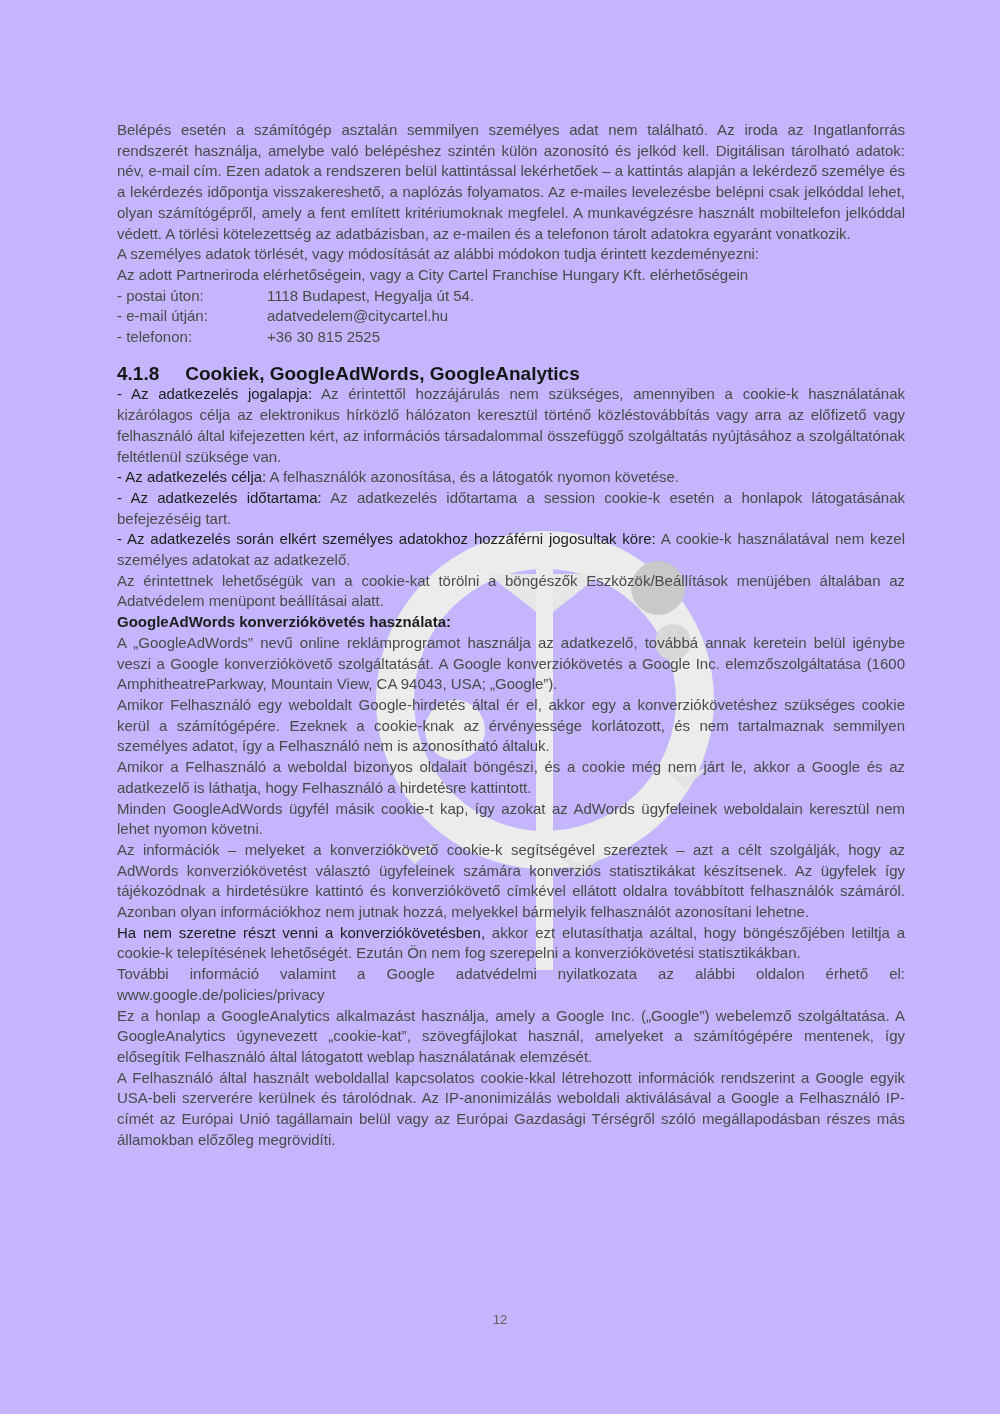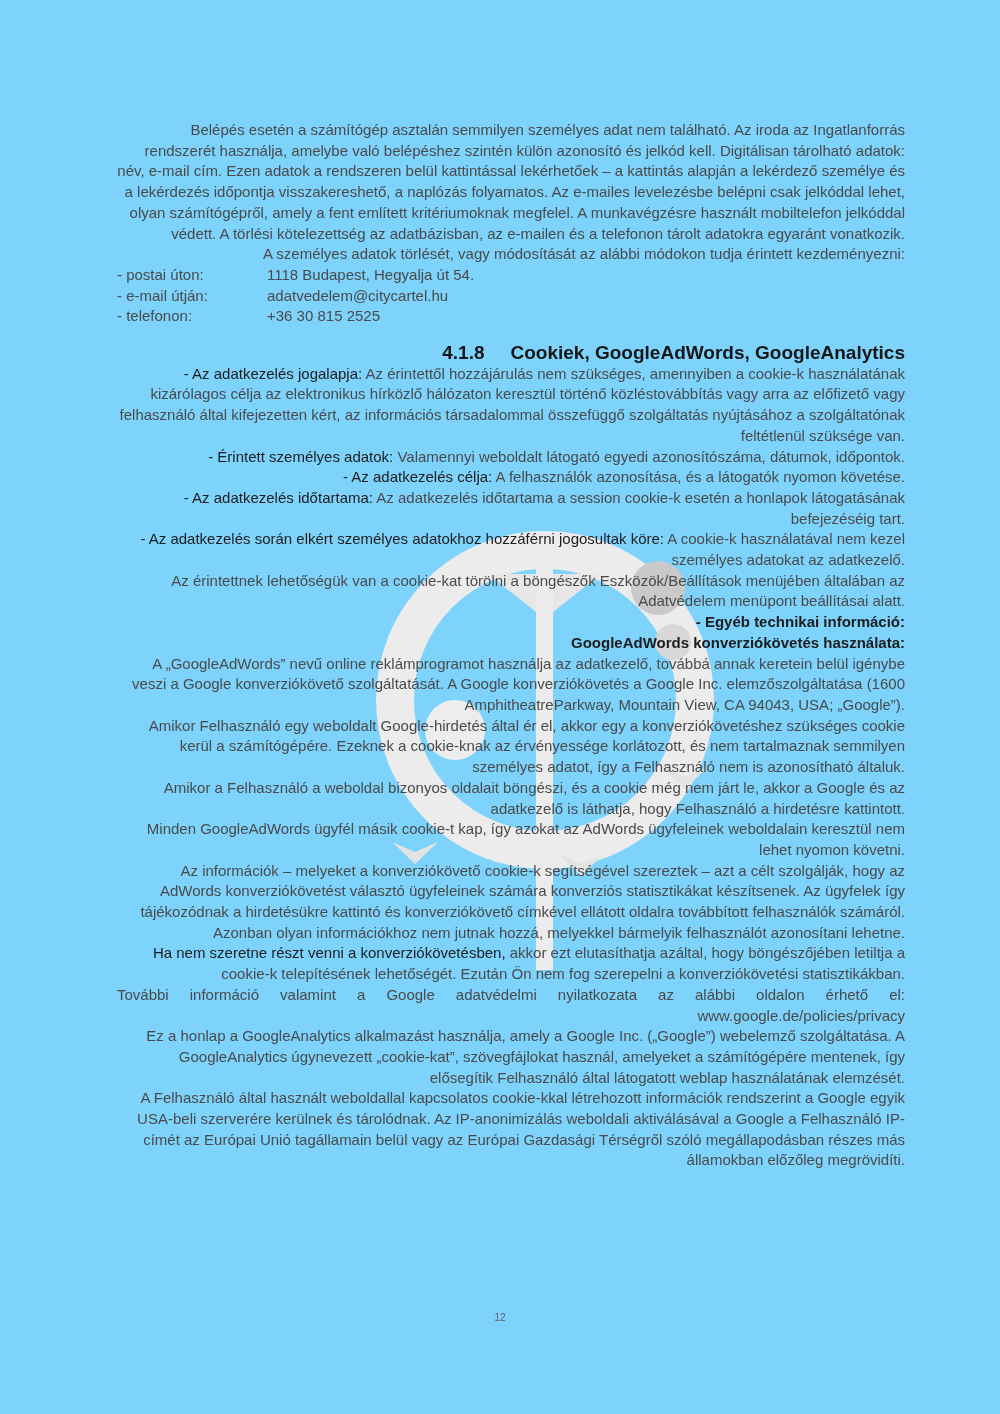--- a/index.html
+++ b/index.html
@@ -4,21 +4,21 @@
 <style>
   html,body{margin:0;padding:0;}
   body{
     background:#ffffff;
     font-family:"Liberation Sans", sans-serif;
   }
   .page{
     position:relative;
     width:1000px;
     height:1414px;
-    background:#7dd3fc;
+    background:#c4b5fd;
     overflow:hidden;
   }
   .watermark{
     position:absolute;
     left:340px;
     top:512px;
     width:460px;
     height:470px;
     z-index:0;
     pointer-events:none;
@@ -27,21 +27,21 @@
     position:absolute;
     left:117px;
     top:120px;
     width:788px;
     z-index:1;
     color:#4a4a4a;
     font-size:15px;
     line-height:20.7px;
     font-weight:400;
   }
-  .content p{margin:0;text-align:right;}
+  .content p{margin:0;}
   .just{text-align:justify;}
   .stretch{text-align:justify;text-align-last:justify;}
   b,.b{font-weight:400;color:#1d1d1d;}
   .contact-row{display:flex;}
   .contact-label{width:150px;flex:0 0 150px;}
   .section-heading{
     margin-top:16px !important;
     font-weight:700;
     color:#161616;
     font-size:19px;
@@ -51,21 +51,21 @@
   .analytics-heading{
     margin-top:16px !important;
     font-weight:700;
     color:#161616;
   }
   .page-number{
     position:absolute;
     left:0;right:0;
     top:1312px;
     text-align:center;
-    font-size:10px;
+    font-size:13px;
     color:#5f5f5f;
     z-index:1;
   }
 </style>
 </head>
 <body>
 
 <div class="page">
 
   <svg class="watermark" viewBox="0 0 460 470" xmlns="http://www.w3.org/2000/svg" aria-hidden="true">
@@ -79,47 +79,46 @@
     <polygon points="52,330 75,352 98,330 75,340" fill="#e3e3e3"></polygon>
     <polygon points="218,342 241,364 264,342 241,352" fill="#e3e3e3"></polygon>
     <polygon points="322,255 345,277 368,255 345,265" fill="#e3e3e3"></polygon>
   </svg>
 
   <div class="content">
 
     <p class="just">Belépés esetén a számítógép asztalán semmilyen személyes adat nem található. Az iroda az Ingatlanforrás rendszerét használja, amelybe való belépéshez szintén külön azonosító és jelkód kell. Digitálisan tárolható adatok: név, e-mail cím. Ezen adatok a rendszeren belül kattintással lekérhetőek – a kattintás alapján a lekérdező személye és a lekérdezés időpontja visszakereshető, a naplózás folyamatos. Az e-mailes levelezésbe belépni csak jelkóddal lehet, olyan számítógépről, amely a fent említett kritériumoknak megfelel. A munkavégzésre használt mobiltelefon jelkóddal védett. A törlési kötelezettség az adatbázisban, az e-mailen és a telefonon tárolt adatokra egyaránt vonatkozik.</p>
 
     <p>A személyes adatok törlését, vagy módosítását az alábbi módokon tudja érintett kezdeményezni:</p>
+    <p>Az adott Partneriroda elérhetőségein, vagy a City Cartel Franchise Hungary Kft. elérhetőségein</p>
 
     <div class="contact-row">
       <span class="contact-label">- postai úton:</span>
       <span class="contact-value">1118 Budapest, Hegyalja út 54.</span>
     </div>
     <div class="contact-row">
       <span class="contact-label">- e-mail útján:</span>
       <span class="contact-value">adatvedelem@citycartel.hu</span>
     </div>
     <div class="contact-row">
       <span class="contact-label">- telefonon:</span>
       <span class="contact-value">+36 30 815 2525</span>
     </div>
 
     <p class="section-heading">
       <span class="section-number">4.1.8</span><span>Cookiek, GoogleAdWords, GoogleAnalytics</span>
     </p>
 
     <p class="just"><b>- Az adatkezelés jogalapja:</b><span> Az érintettől hozzájárulás nem szükséges, amennyiben a cookie-k használatának kizárólagos célja az elektronikus hírközlő hálózaton keresztül történő közléstovábbítás vagy arra az előfizető vagy felhasználó által kifejezetten kért, az információs társadalommal összefüggő szolgáltatás nyújtásához a szolgáltatónak feltétlenül szüksége van.</span></p>
-    <p class="just"><b>- Érintett személyes adatok:</b><span> Valamennyi weboldalt látogató egyedi azonosítószáma, dátumok, időpontok.</span></p>
     <p class="just"><b>- Az adatkezelés célja:</b><span> A felhasználók azonosítása, és a látogatók nyomon követése.</span></p>
     <p class="just"><b>- Az adatkezelés időtartama:</b><span> Az adatkezelés időtartama a session cookie-k esetén a honlapok látogatásának befejezéséig tart.</span></p>
     <p class="just"><b>- Az adatkezelés során elkért személyes adatokhoz hozzáférni jogosultak köre:</b><span> A cookie-k használatával nem kezel személyes adatokat az adatkezelő.</span></p>
 
     <p class="just">Az érintettnek lehetőségük van a cookie-kat törölni a böngészők Eszközök/Beállítások menüjében általában az Adatvédelem menüpont beállításai alatt.</p>
 
-    <p class="bold-line">- Egyéb technikai információ:</p>
     <p class="bold-line">GoogleAdWords konverziókövetés használata:</p>
 
     <p class="just">A „GoogleAdWords” nevű online reklámprogramot használja az adatkezelő, továbbá annak keretein belül igénybe veszi a Google konverziókövető szolgáltatását. A Google konverziókövetés a Google Inc. elemzőszolgáltatása (1600 AmphitheatreParkway, Mountain View, CA 94043, USA; „Google”).</p>
     <p class="just">Amikor Felhasználó egy weboldalt Google-hirdetés által ér el, akkor egy a konverziókövetéshez szükséges cookie kerül a számítógépére. Ezeknek a cookie-knak az érvényessége korlátozott, és nem tartalmaznak semmilyen személyes adatot, így a Felhasználó nem is azonosítható általuk.</p>
     <p class="just">Amikor a Felhasználó a weboldal bizonyos oldalait böngészi, és a cookie még nem járt le, akkor a Google és az adatkezelő is láthatja, hogy Felhasználó a hirdetésre kattintott.</p>
     <p class="just">Minden GoogleAdWords ügyfél másik cookie-t kap, így azokat az AdWords ügyfeleinek weboldalain keresztül nem lehet nyomon követni.</p>
     <p class="just">Az információk – melyeket a konverziókövető cookie-k segítségével szereztek – azt a célt szolgálják, hogy az AdWords konverziókövetést választó ügyfeleinek számára konverziós statisztikákat készítsenek. Az ügyfelek így tájékozódnak a hirdetésükre kattintó és konverziókövető címkével ellátott oldalra továbbított felhasználók számáról. Azonban olyan információkhoz nem jutnak hozzá, melyekkel bármelyik felhasználót azonosítani lehetne.</p>
 
     <p class="just"><b>Ha nem szeretne részt venni a konverziókövetésben,</b><span> akkor ezt elutasíthatja azáltal, hogy böngészőjében letiltja a cookie-k telepítésének lehetőségét. Ezután Ön nem fog szerepelni a konverziókövetési statisztikákban.</span></p>
 

